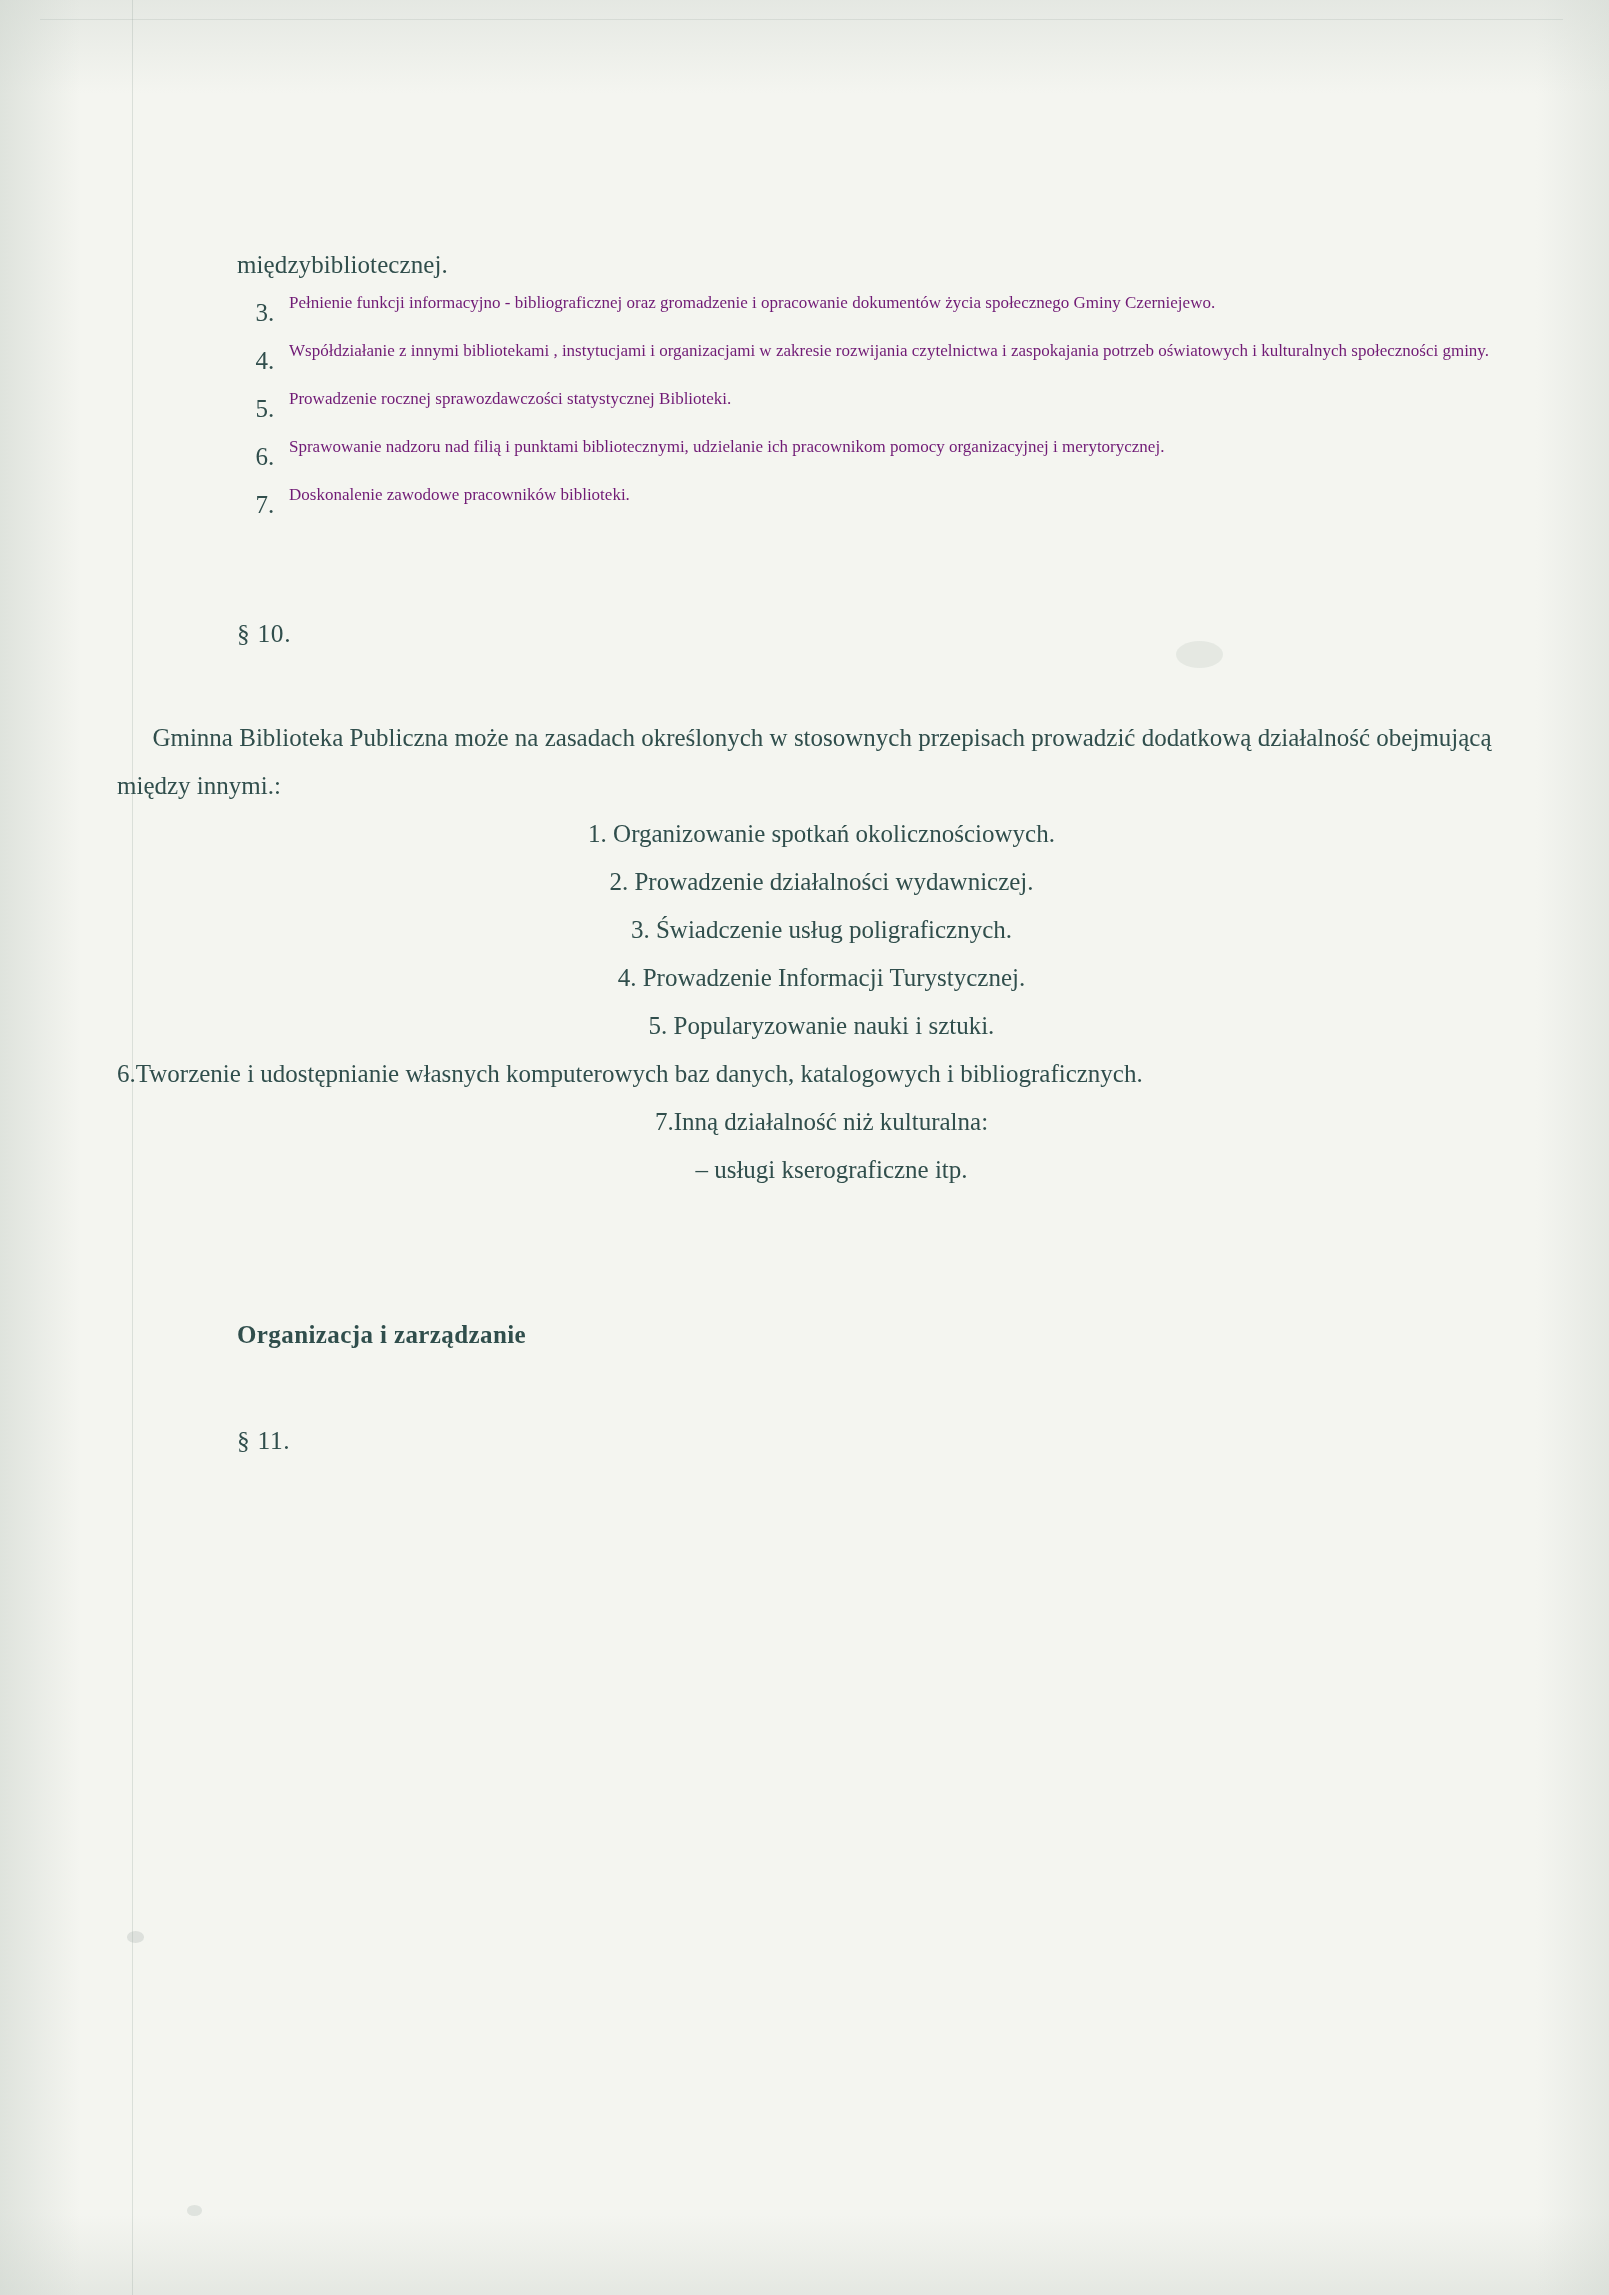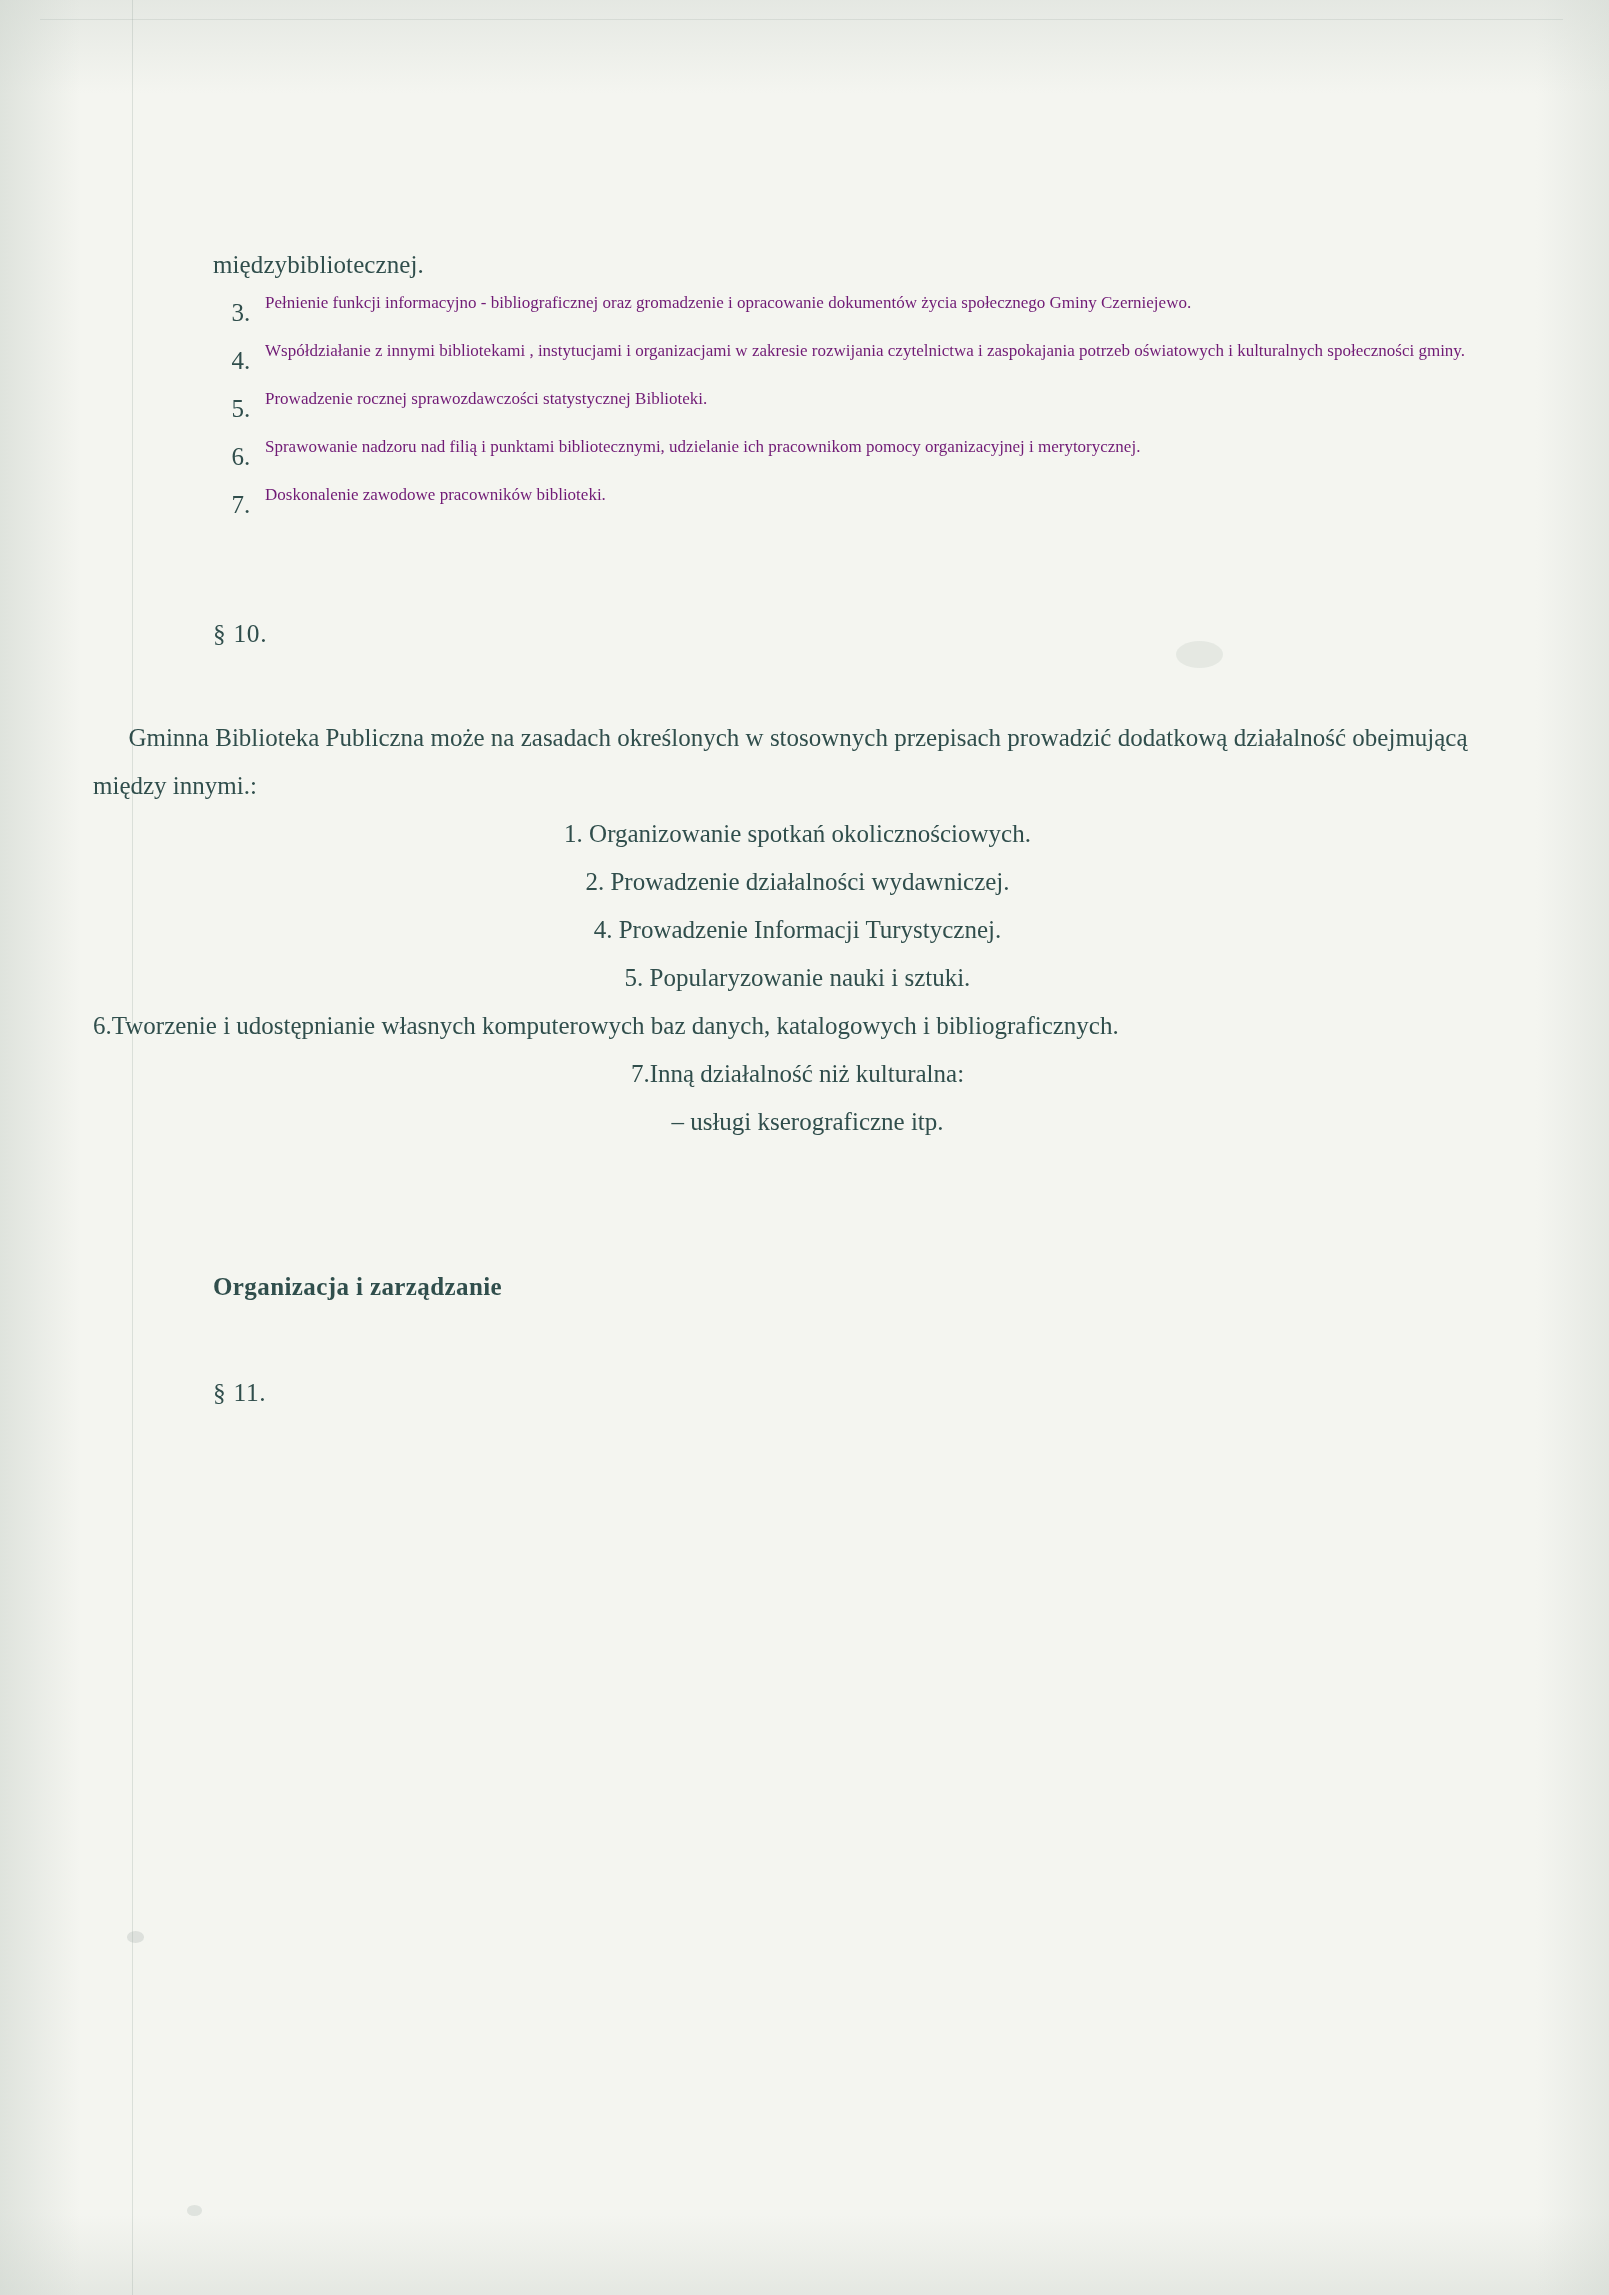--- a/index.html
+++ b/index.html
@@ -38,21 +38,21 @@
   .edge-line-top {
     position: absolute;
     left: 40px;
     top: 18.7px;
     width: 1523px;
     height: 1.3px;
     background: rgba(150,165,158,0.22);
   }
   .content {
     position: absolute;
-    left: 213px;
+    left: 237px;
     top: 241px;
     width: 1289px;
   }
   .line {
     font-size: 25px;
     line-height: 48px;
     letter-spacing: 0.1px;
     color: #304e4c;
     white-space: pre-wrap;
   }
@@ -155,20 +155,21 @@
     <div class="spacer-xl"></div>
 
     <div class="para center sec-mark">§ 10.</div>
 
     <div class="spacer-l"></div>
 
     <div class="para just" style="margin-left:-120px; width:1410px;">Gminna Biblioteka Publiczna może na zasadach określonych w stosownych przepisach prowadzić dodatkową działalność obejmującą między innymi.:</div>
 
     <div class="para" style="margin-left:-120px;">1. Organizowanie spotkań okolicznościowych.</div>
     <div class="para" style="margin-left:-120px;">2. Prowadzenie działalności wydawniczej.</div>
+    <div class="para" style="margin-left:-120px;">3. Świadczenie usług poligraficznych.</div>
     <div class="para" style="margin-left:-120px;">4. Prowadzenie Informacji Turystycznej.</div>
     <div class="para" style="margin-left:-120px;">5. Popularyzowanie nauki i sztuki.</div>
     <div class="para just" style="margin-left:-120px; width:1410px;">6.Tworzenie i udostępnianie własnych komputerowych baz danych, katalogowych i bibliograficznych.</div>
     <div class="para" style="margin-left:-120px;">7.Inną działalność niż kulturalna:</div>
 
     <div class="para dash-line" style="margin-left:-120px;">– usługi kserograficzne itp.</div>
 
     <div class="spacer-xl"></div>
     <div class="spacer-m"></div>
 

